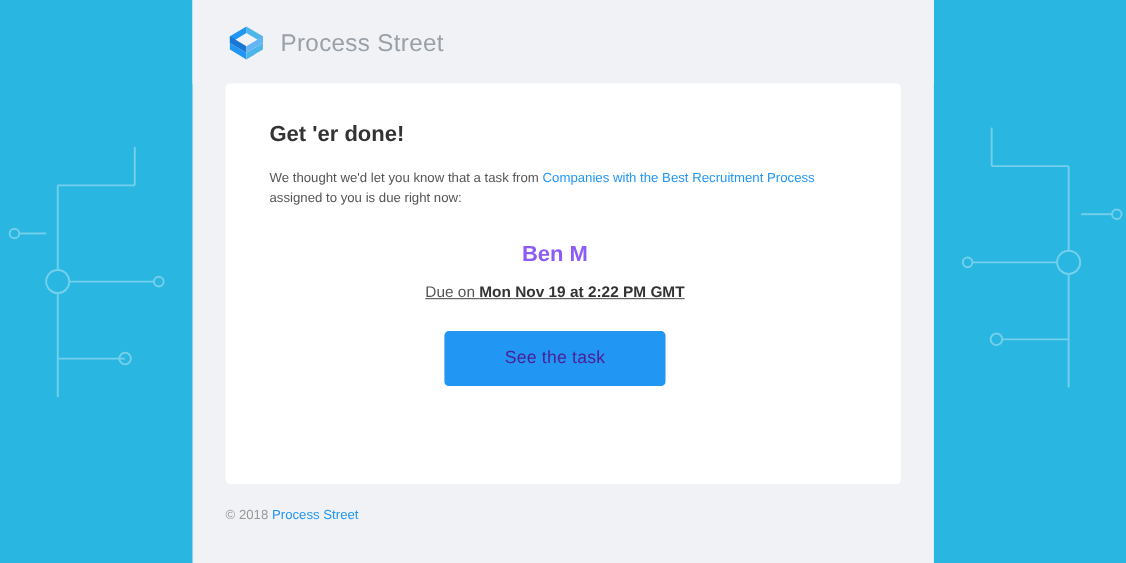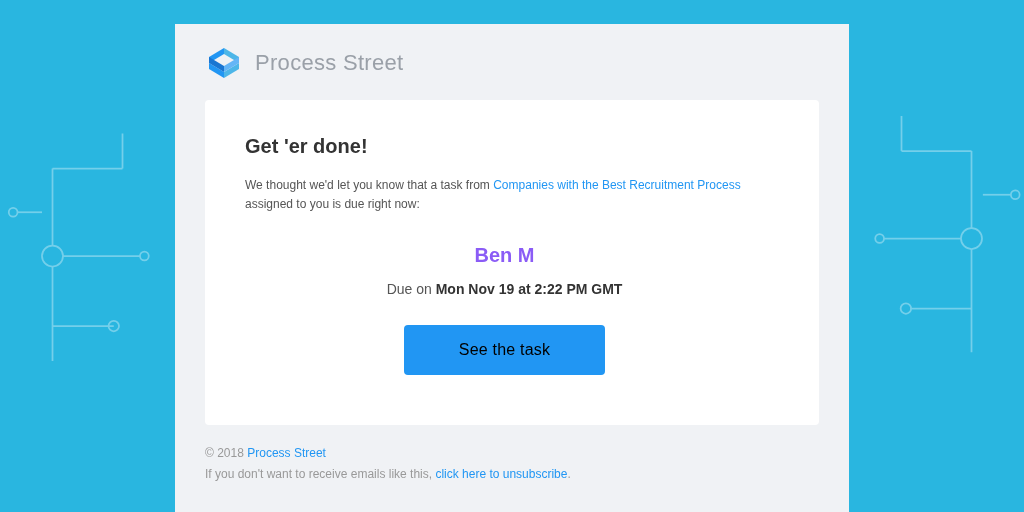--- a/index.html
+++ b/index.html
@@ -36,21 +36,20 @@
     }
 
     
     .email-wrapper {
       width: 674px;
       background: #f0f2f5;
       display: flex;
       flex-direction: column;
       align-items: stretch;
       z-index: 1;
-      margin-top: 24px;
     }
 
     
     .email-header {
       background: #f0f2f5;
       padding: 20px 30px 18px 30px;
       display: flex;
       align-items: center;
       gap: 12px;
     }
@@ -102,36 +101,37 @@
       font-weight: 700;
       color: #8b5cf6;
       margin-bottom: 14px;
     }
 
     .due-date {
       text-align: center;
       font-size: 14px;
       color: #555;
       margin-bottom: 28px;
+      text-decoration: underline;
     }
 
     .due-date strong {
       font-weight: 700;
       color: #333;
     }
 
     .cta-container {
       display: flex;
       justify-content: center;
       margin-bottom: 10px;
     }
 
     .cta-button {
       background: #2196f3;
-      color: #000000;
+      color: #4c1d95;
       border: none;
       border-radius: 4px;
       padding: 16px 55px;
       font-size: 16px;
       font-weight: 500;
       cursor: pointer;
       text-decoration: none;
       display: inline-block;
       letter-spacing: 0.2px;
     }
@@ -200,23 +200,20 @@
     <div class="cta-container">
       <a class="cta-button" href="#">See the task</a>
     </div>
 
   </div>
 
   <div class="email-footer">
     <div>
       <span>© 2018 </span><a class="footer-link" href="#">Process Street</a>
     </div>
-    <div>
-      <span>If you don't want to receive emails like this, </span><a class="footer-link" href="#">click here to unsubscribe</a><span>.</span>
-    </div>
   </div>
 
 </div>
 
 <div class="bg-right">
   <svg viewBox="0 0 200 400" fill="none" xmlns="http://www.w3.org/2000/svg">
     <circle cx="140" cy="180" r="12" stroke="white" stroke-width="2" fill="none"></circle>
     <line x1="140" y1="168" x2="140" y2="80" stroke="white" stroke-width="2"></line>
     <line x1="140" y1="80" x2="60" y2="80" stroke="white" stroke-width="2"></line>
     <line x1="140" y1="192" x2="140" y2="310" stroke="white" stroke-width="2"></line>

